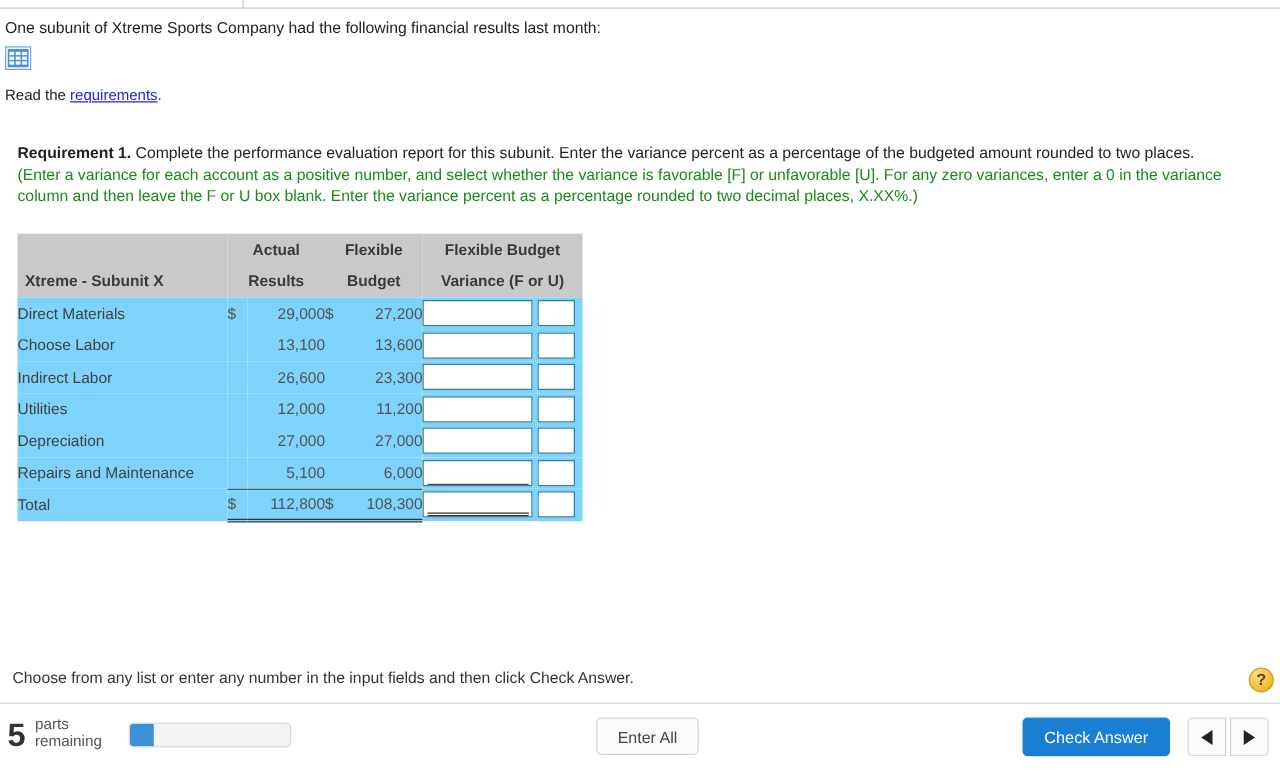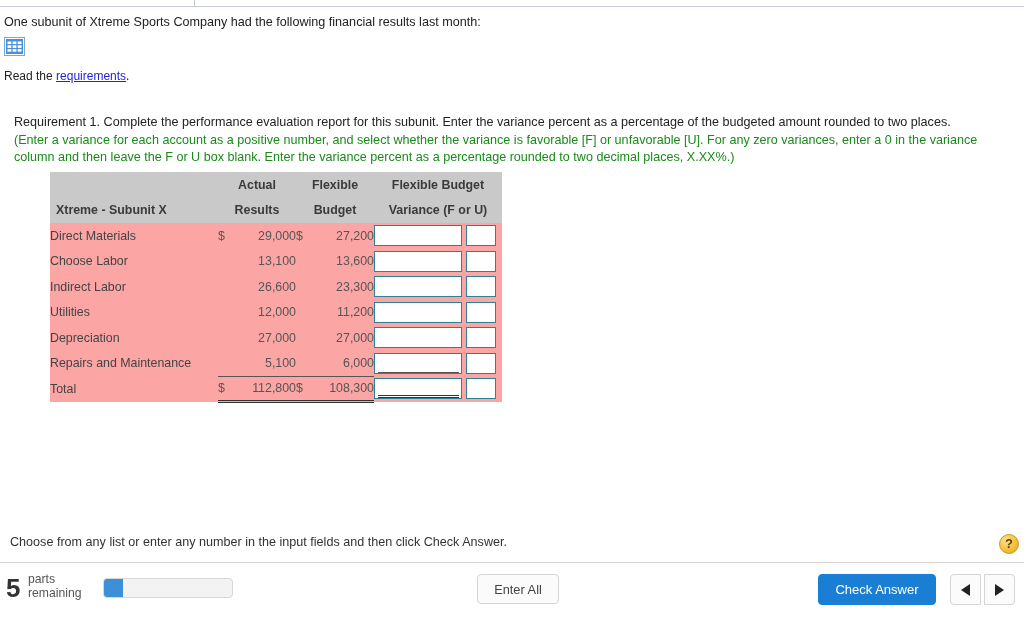--- a/index.html
+++ b/index.html
@@ -48,45 +48,44 @@
     color: #1a8a1a; font-size: 12.6px; margin-left: 1px; white-space: nowrap;
   }
   .read-line { margin-top: 12px; font-size: 12px; color: #222; }
   .req-link { color: #2222dd; text-decoration: underline; cursor: pointer; }
 
   
   .requirement {
     position: absolute; left: 14px; top: 114px; width: 1000px;
   }
   .req-head { font-size: 12.6px; line-height: 17px; color: #222; }
-  .req-head b { font-weight: normal; }
+  .req-head b { font-weight: bold; }
   .req-note {
     font-size: 12.6px; line-height: 17px; color: #1a8a1a; margin-top: 1px;
   }
 
   
   .sheet {
-    position: absolute; left: 14px; top: 172px;
+    position: absolute; left: 14px; top: 187px;
     border-collapse: collapse;
     font-size: 12.4px;
     color: #333333;
-    margin-left: 36px;
   }
   .sheet td, .sheet th { padding: 0; vertical-align: middle; }
 
   .hdr-row td { background: #c9c9c9; height: 26px; }
   .hdr-row.r1 td { height: 25px; }
   .hdr-row.r2 td { height: 26px; }
   .hdr-cell {
     font-weight: bold; color: #3a3a3a; text-align: center; font-size: 12.4px;
     padding: 0 6px;
   }
   .hdr-cell.left { text-align: left; padding-left: 6px; }
 
-  .body-row td { background: #fca5a5; height: 25.5px; }
+  .body-row td { background: #7dd3fc; height: 25.5px; }
   .lbl {
     width: 168px; padding-left: 6px; color: #444; font-size: 12.4px;
     white-space: nowrap;
   }
   .cur {
     width: 16px; text-align: left; color: #555; padding-left: 5px; font-size: 12.4px;
   }
   .num {
     width: 62px; text-align: right; padding-right: 6px; color: #555; font-size: 12.4px;
   }

